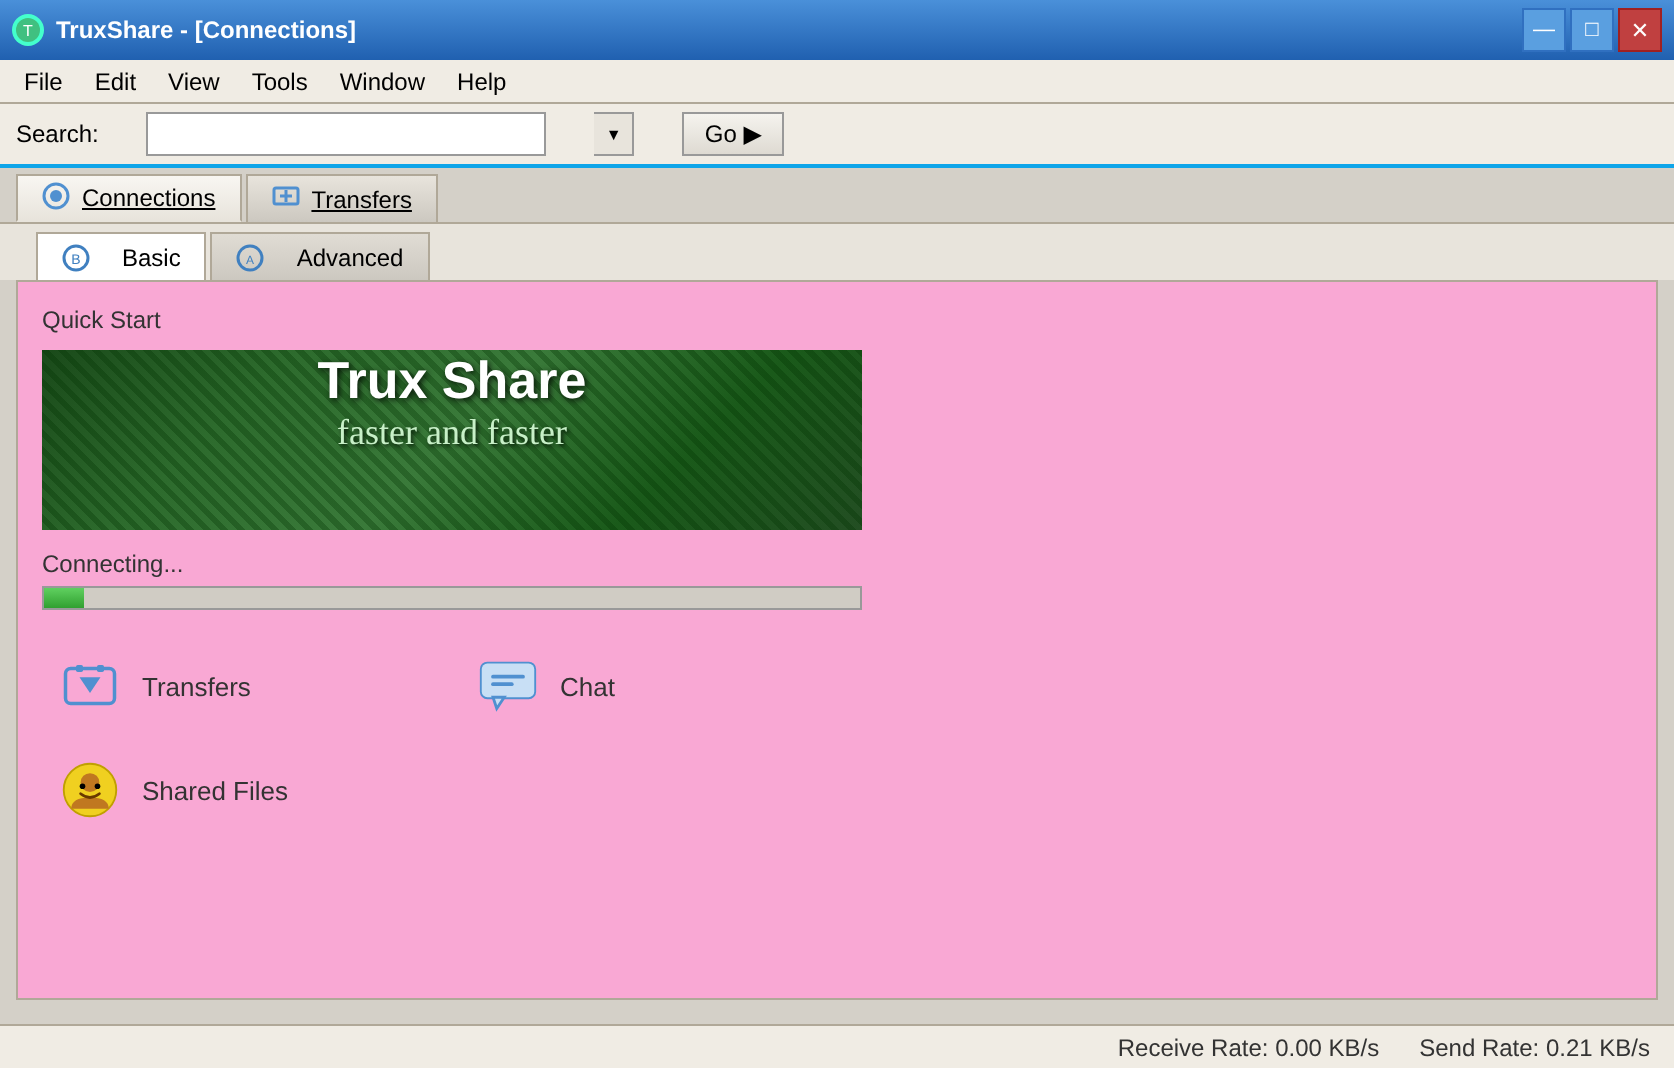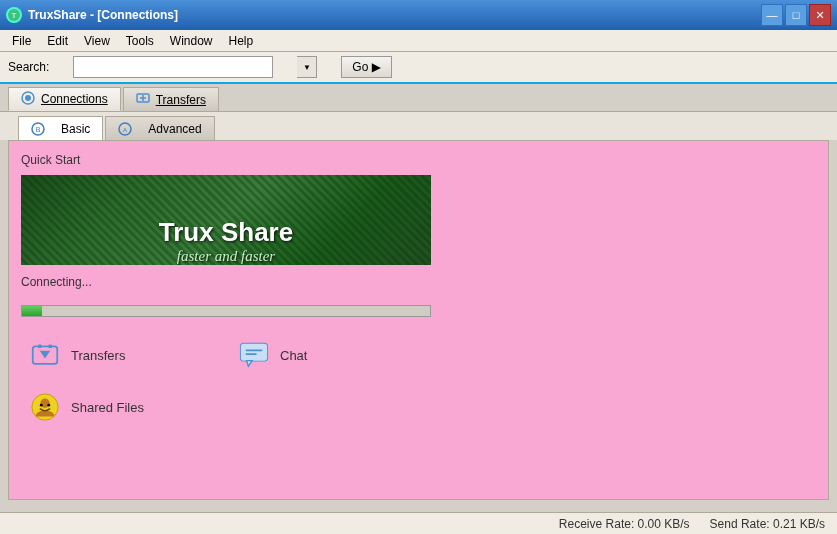--- a/index.html
+++ b/index.html
@@ -194,21 +194,21 @@
     }
 
     
     .banner {
       width: 410px;
       height: 90px;
       background: linear-gradient(135deg, #1a4a1a, #2d6b2d, #3a7a3a, #1a5a1a, #234e23);
       display: flex;
       flex-direction: column;
       align-items: center;
-      justify-content: flex-end;
+      justify-content: flex-start;
       margin-bottom: 10px;
       position: relative;
       overflow: hidden;
     }
     .banner::before {
       content: '';
       position: absolute;
       top: 0; left: 0; right: 0; bottom: 0;
       background: repeating-linear-gradient(
         45deg,
@@ -220,34 +220,33 @@
     }
     .banner-title {
       font-size: 26px;
       font-weight: bold;
       color: white;
       text-shadow: 1px 1px 3px rgba(0,0,0,0.8);
       position: relative;
       z-index: 1;
     }
     .banner-subtitle {
-      font-size: 15px;
-      font-style: italic;
+      font-size: 18px;
       color: #c8f0c8;
       text-shadow: 1px 1px 2px rgba(0,0,0,0.8);
       position: relative;
       z-index: 1;
       font-family: Georgia, serif;
     }
 
     
     .status-text {
       font-size: 12px;
       color: #333;
-      margin-bottom: 16px;
+      margin-bottom: 4px;
     }
     .progress-bar-bg {
       width: 410px;
       height: 12px;
       background: #d0ccc4;
       border: 1px solid #999;
       margin-bottom: 16px;
     }
     .progress-bar-fill {
       height: 100%;

